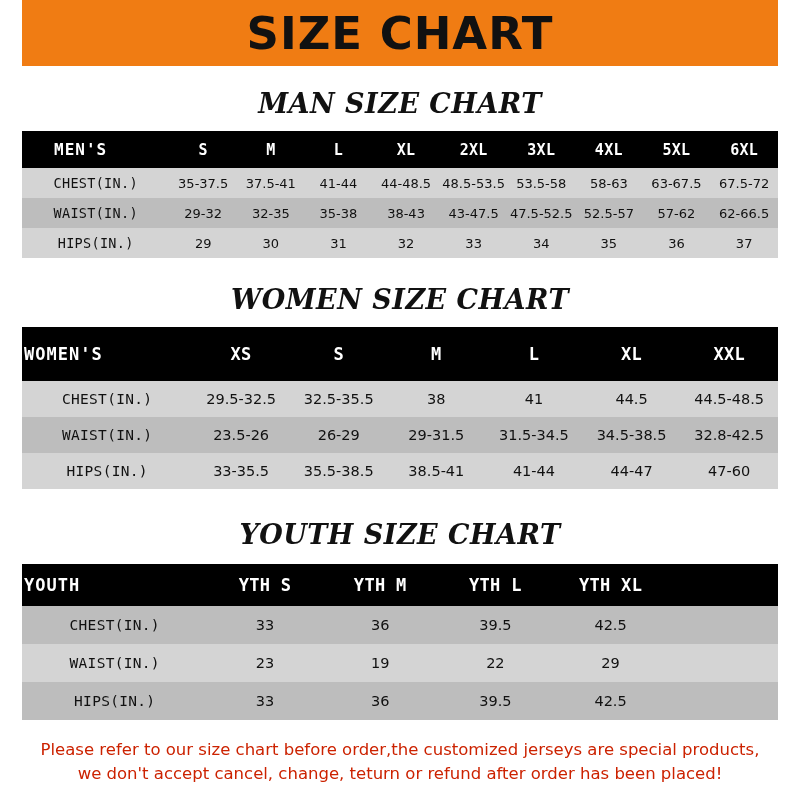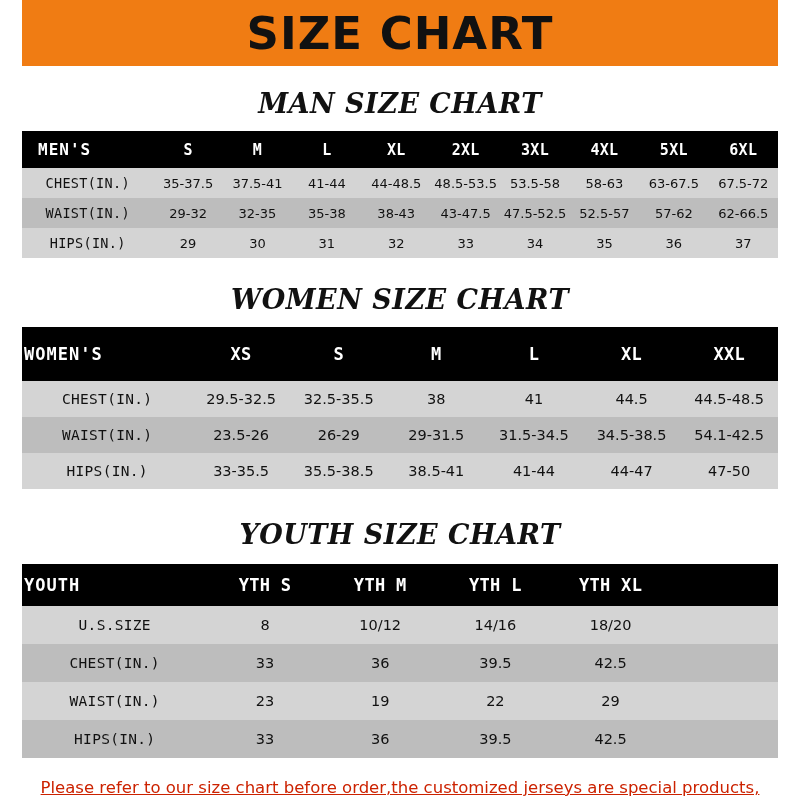--- a/index.html
+++ b/index.html
@@ -85,21 +85,21 @@
     font-family: "DejaVu Sans Mono", monospace;
     font-weight: bold;
     font-size: 15px;
     padding: 9px 2px;
     text-align: center;
     letter-spacing: 0.3px;
   }
   table.size-table tr.head-row th.rowlabel {
     font-size: 16px;
     text-align: left;
-    padding-left: 16px;
+    padding-left: 32px;
     letter-spacing: 1px;
   }
   table.size-table tbody tr td {
     font-family: "DejaVu Sans", sans-serif;
     font-size: 13px;
     color: #111111;
     padding: 7px 2px;
     text-align: center;
   }
   table.size-table tbody tr td.rowlabel {
@@ -127,21 +127,21 @@
 
   .footer-note {
     margin-top: 18px;
     padding: 0 14px;
     text-align: center;
     color: #cc2200;
     font-family: "DejaVu Sans", sans-serif;
     font-size: 16.5px;
     line-height: 1.45;
   }
-  .footer-line { display: block; text-decoration: underline; }
+  .footer-line { display: block; }
 </style>
 </head>
 <body>
 
 <div class="page">
 
   <div class="header-band">
     <div class="header-title">SIZE CHART</div>
   </div>
 
@@ -226,55 +226,47 @@
           <td>44.5</td>
           <td>44.5-48.5</td>
         </tr>
         <tr class="band-b">
           <td class="rowlabel">WAIST(IN.)</td>
           <td>23.5-26</td>
           <td>26-29</td>
           <td>29-31.5</td>
           <td>31.5-34.5</td>
           <td>34.5-38.5</td>
-          <td>54.1-42.5</td>
+          <td>32.8-42.5</td>
         </tr>
         <tr class="band-c">
           <td class="rowlabel">HIPS(IN.)</td>
           <td>33-35.5</td>
           <td>35.5-38.5</td>
           <td>38.5-41</td>
           <td>41-44</td>
           <td>44-47</td>
-          <td>47-50</td>
+          <td>47-60</td>
         </tr>
       </tbody>
     </table>
 
     <div class="section-title t-youth">YOUTH SIZE CHART</div>
     <table class="size-table" id="youth-table">
       <thead>
         <tr class="head-row">
           <th class="rowlabel" style="width:24%">YOUTH</th>
           <th>YTH S</th>
           <th>YTH M</th>
           <th>YTH L</th>
           <th>YTH XL</th>
           <th style="width:14%"></th>
         </tr>
       </thead>
       <tbody>
-        <tr class="band-a">
-          <td class="rowlabel">U.S.SIZE</td>
-          <td>8</td>
-          <td>10/12</td>
-          <td>14/16</td>
-          <td>18/20</td>
-          <td></td>
-        </tr>
         <tr class="band-b">
           <td class="rowlabel">CHEST(IN.)</td>
           <td>33</td>
           <td>36</td>
           <td>39.5</td>
           <td>42.5</td>
           <td></td>
         </tr>
         <tr class="band-c">
           <td class="rowlabel">WAIST(IN.)</td>

